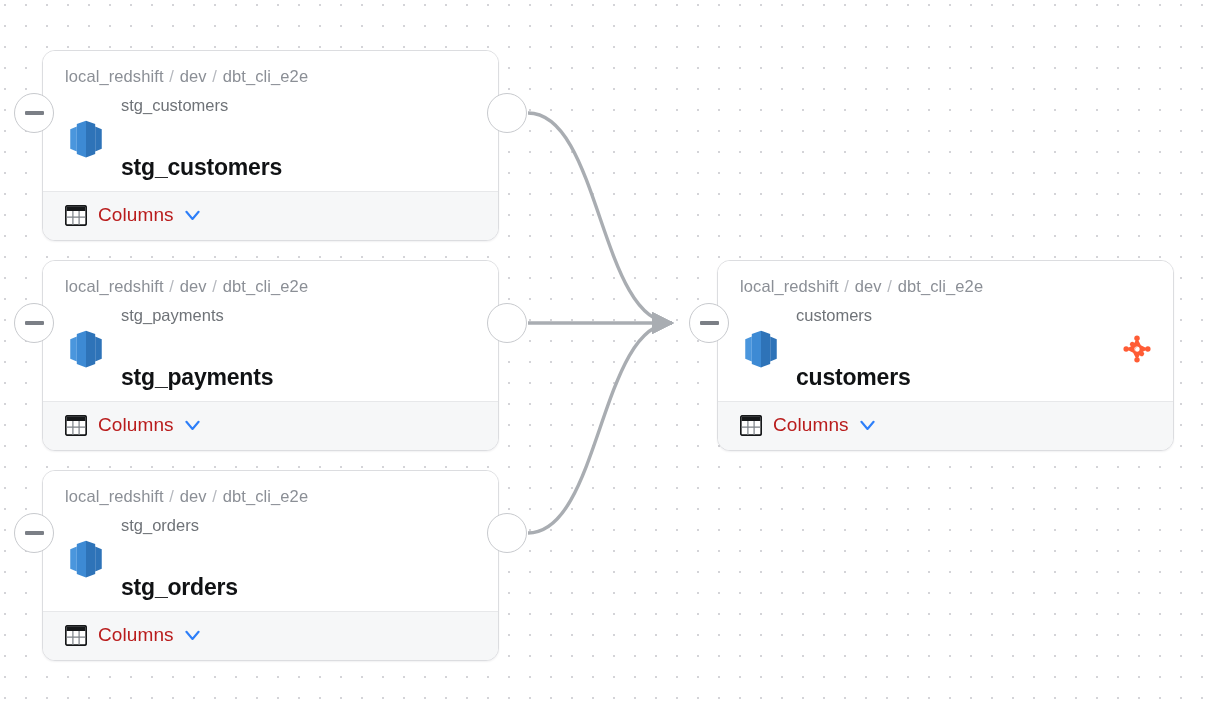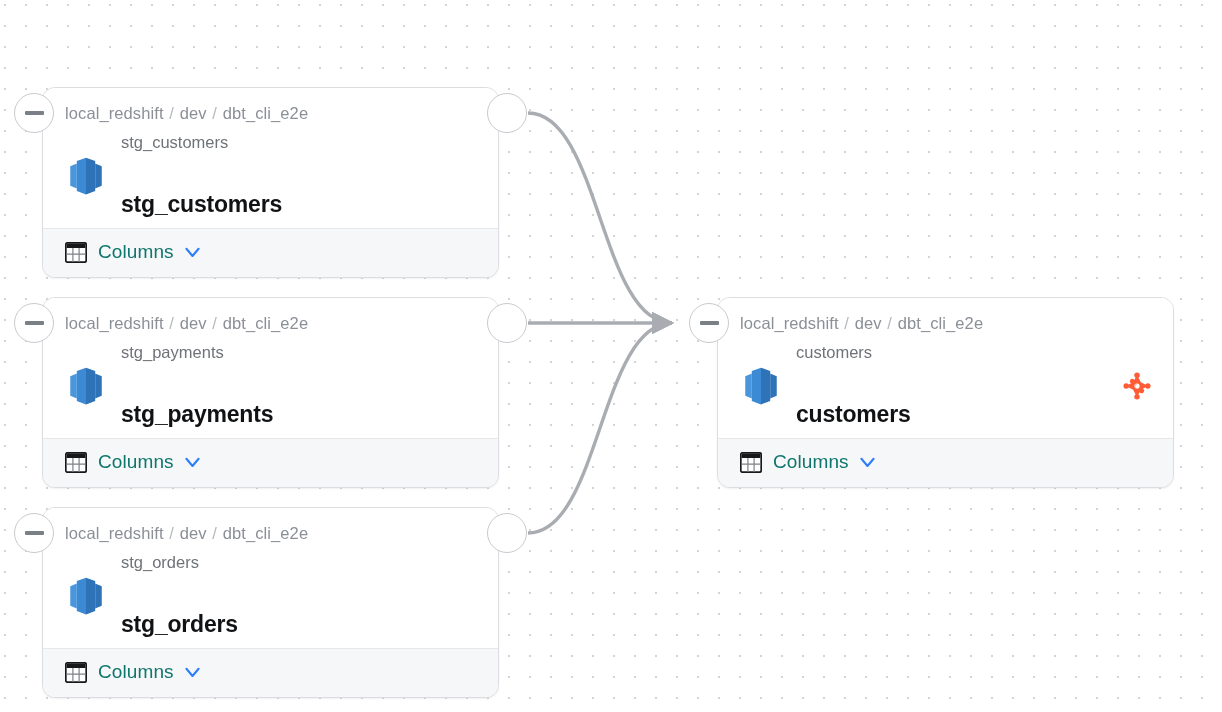--- a/index.html
+++ b/index.html
@@ -35,21 +35,20 @@
 
   
   .node {
     position: absolute;
     box-sizing: border-box;
     background: #ffffff;
     border: 1px solid #dcdde0;
     border-radius: 13px;
     box-shadow: 0 1px 2px rgba(16, 24, 40, 0.06);
     overflow: hidden;
-    margin-top: 37px;
   }
 
   .node-body {
     padding: 15px 22px 10px 22px;
     background: #ffffff;
   }
 
   .breadcrumb {
     font-size: 16.5px;
     color: #8b8f96;
@@ -119,21 +118,21 @@
     align-items: center;
   }
   .table-icon {
     width: 22px;
     height: 21px;
     flex: 0 0 22px;
     margin-right: 11px;
   }
   .columns-label {
     font-size: 19px;
-    color: #0f766e;
+    color: #b91c1c;
     letter-spacing: 0.1px;
   }
   .chev {
     margin-left: 11px;
     width: 15px;
     height: 11px;
     display: inline-block;
   }
 
   

